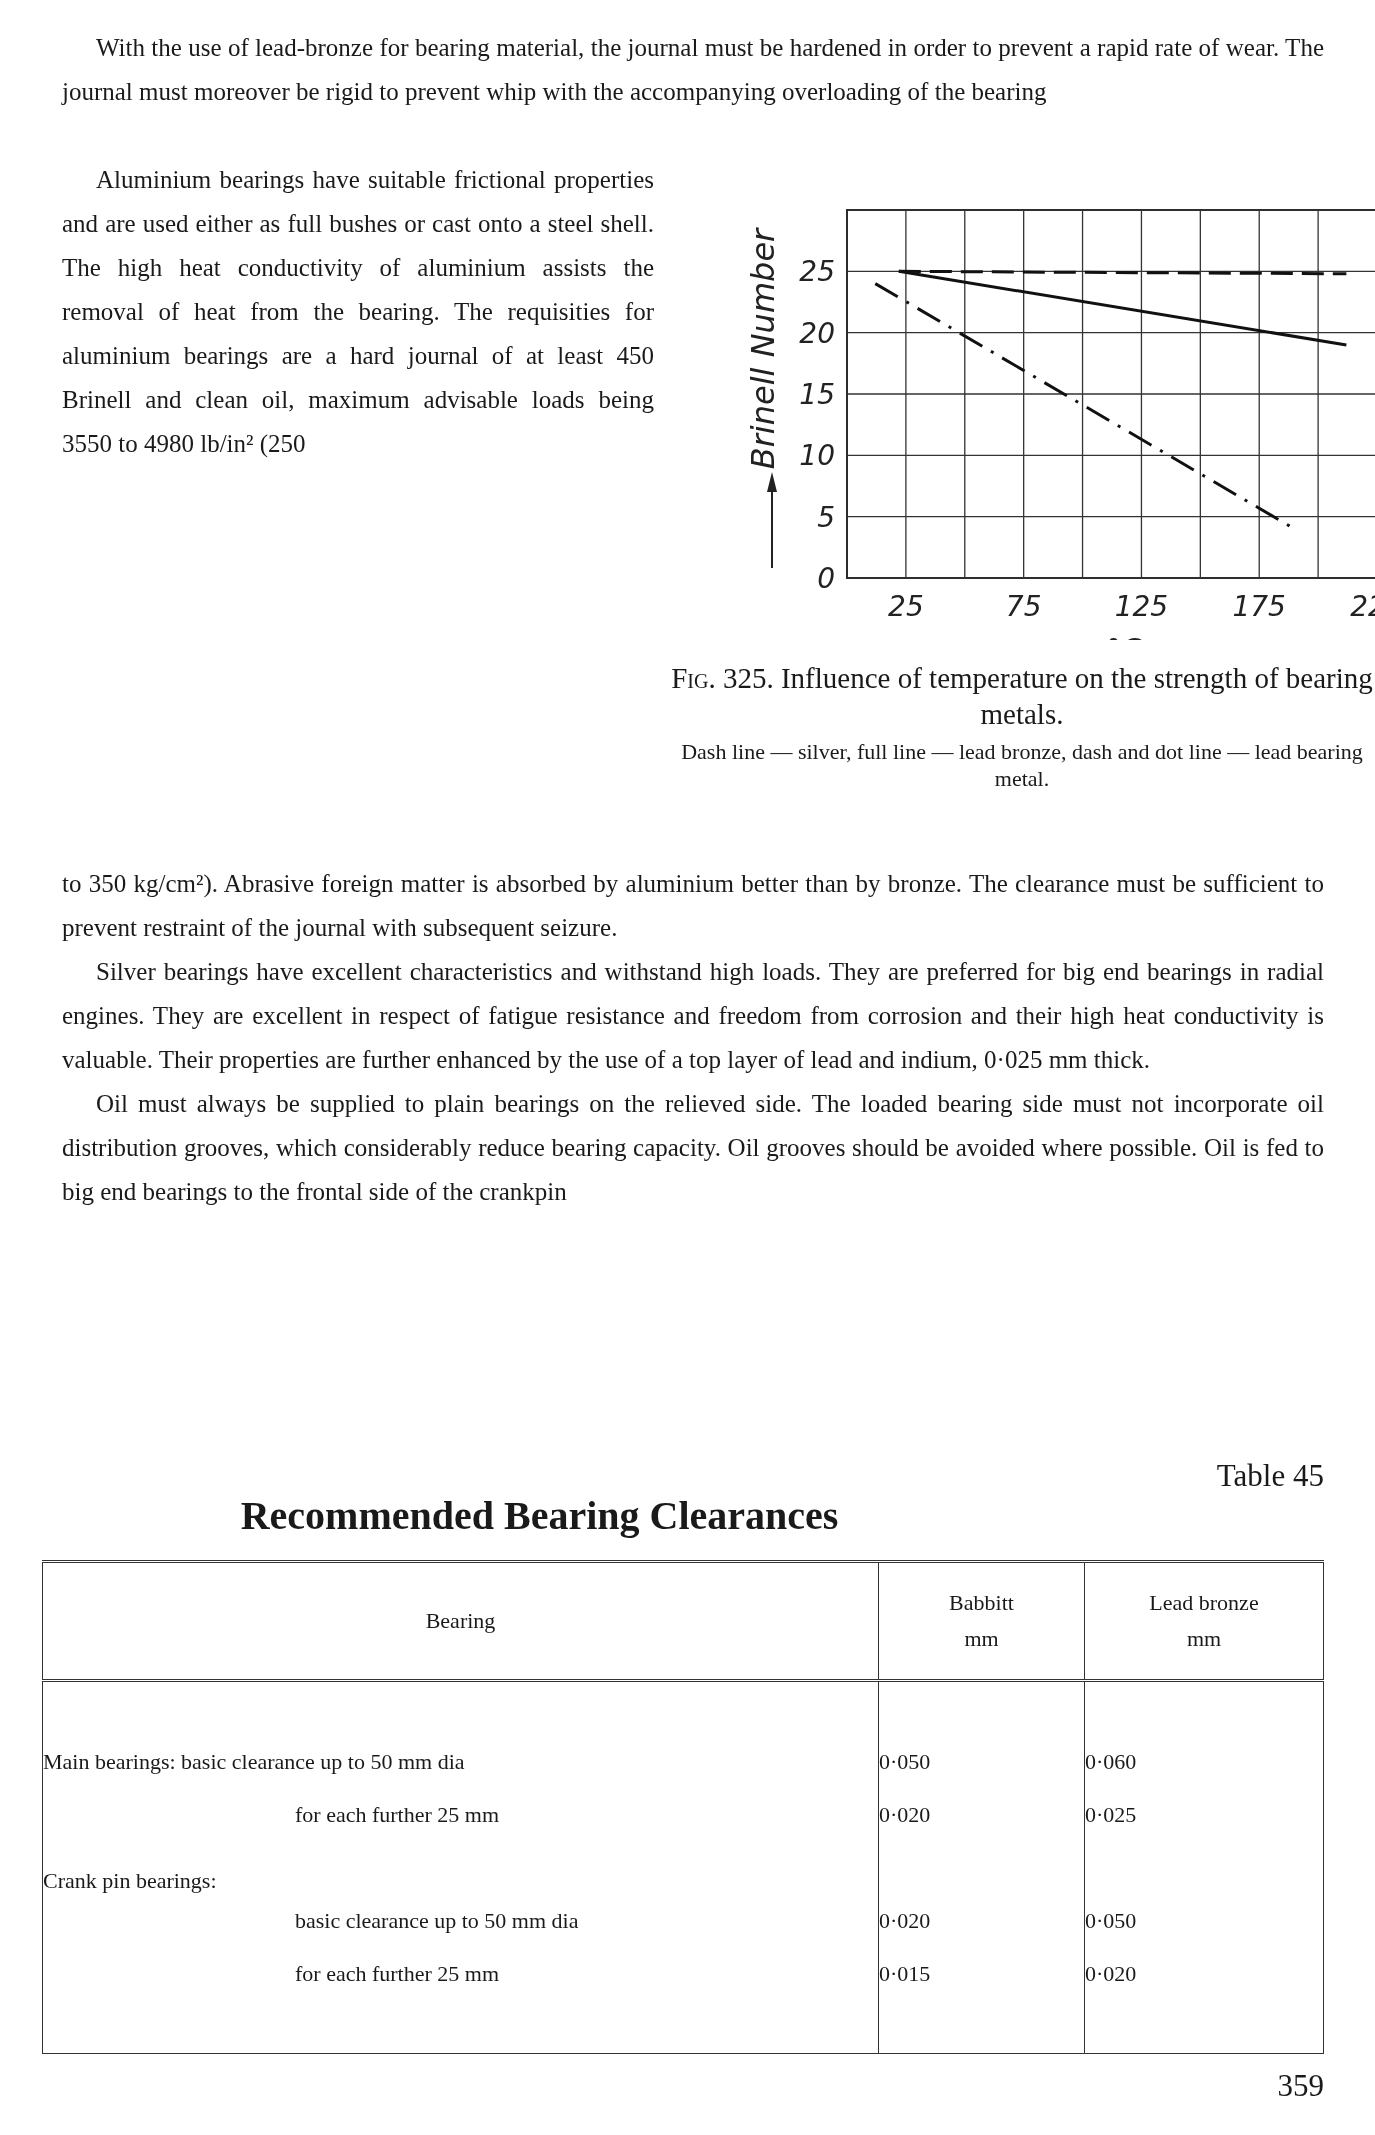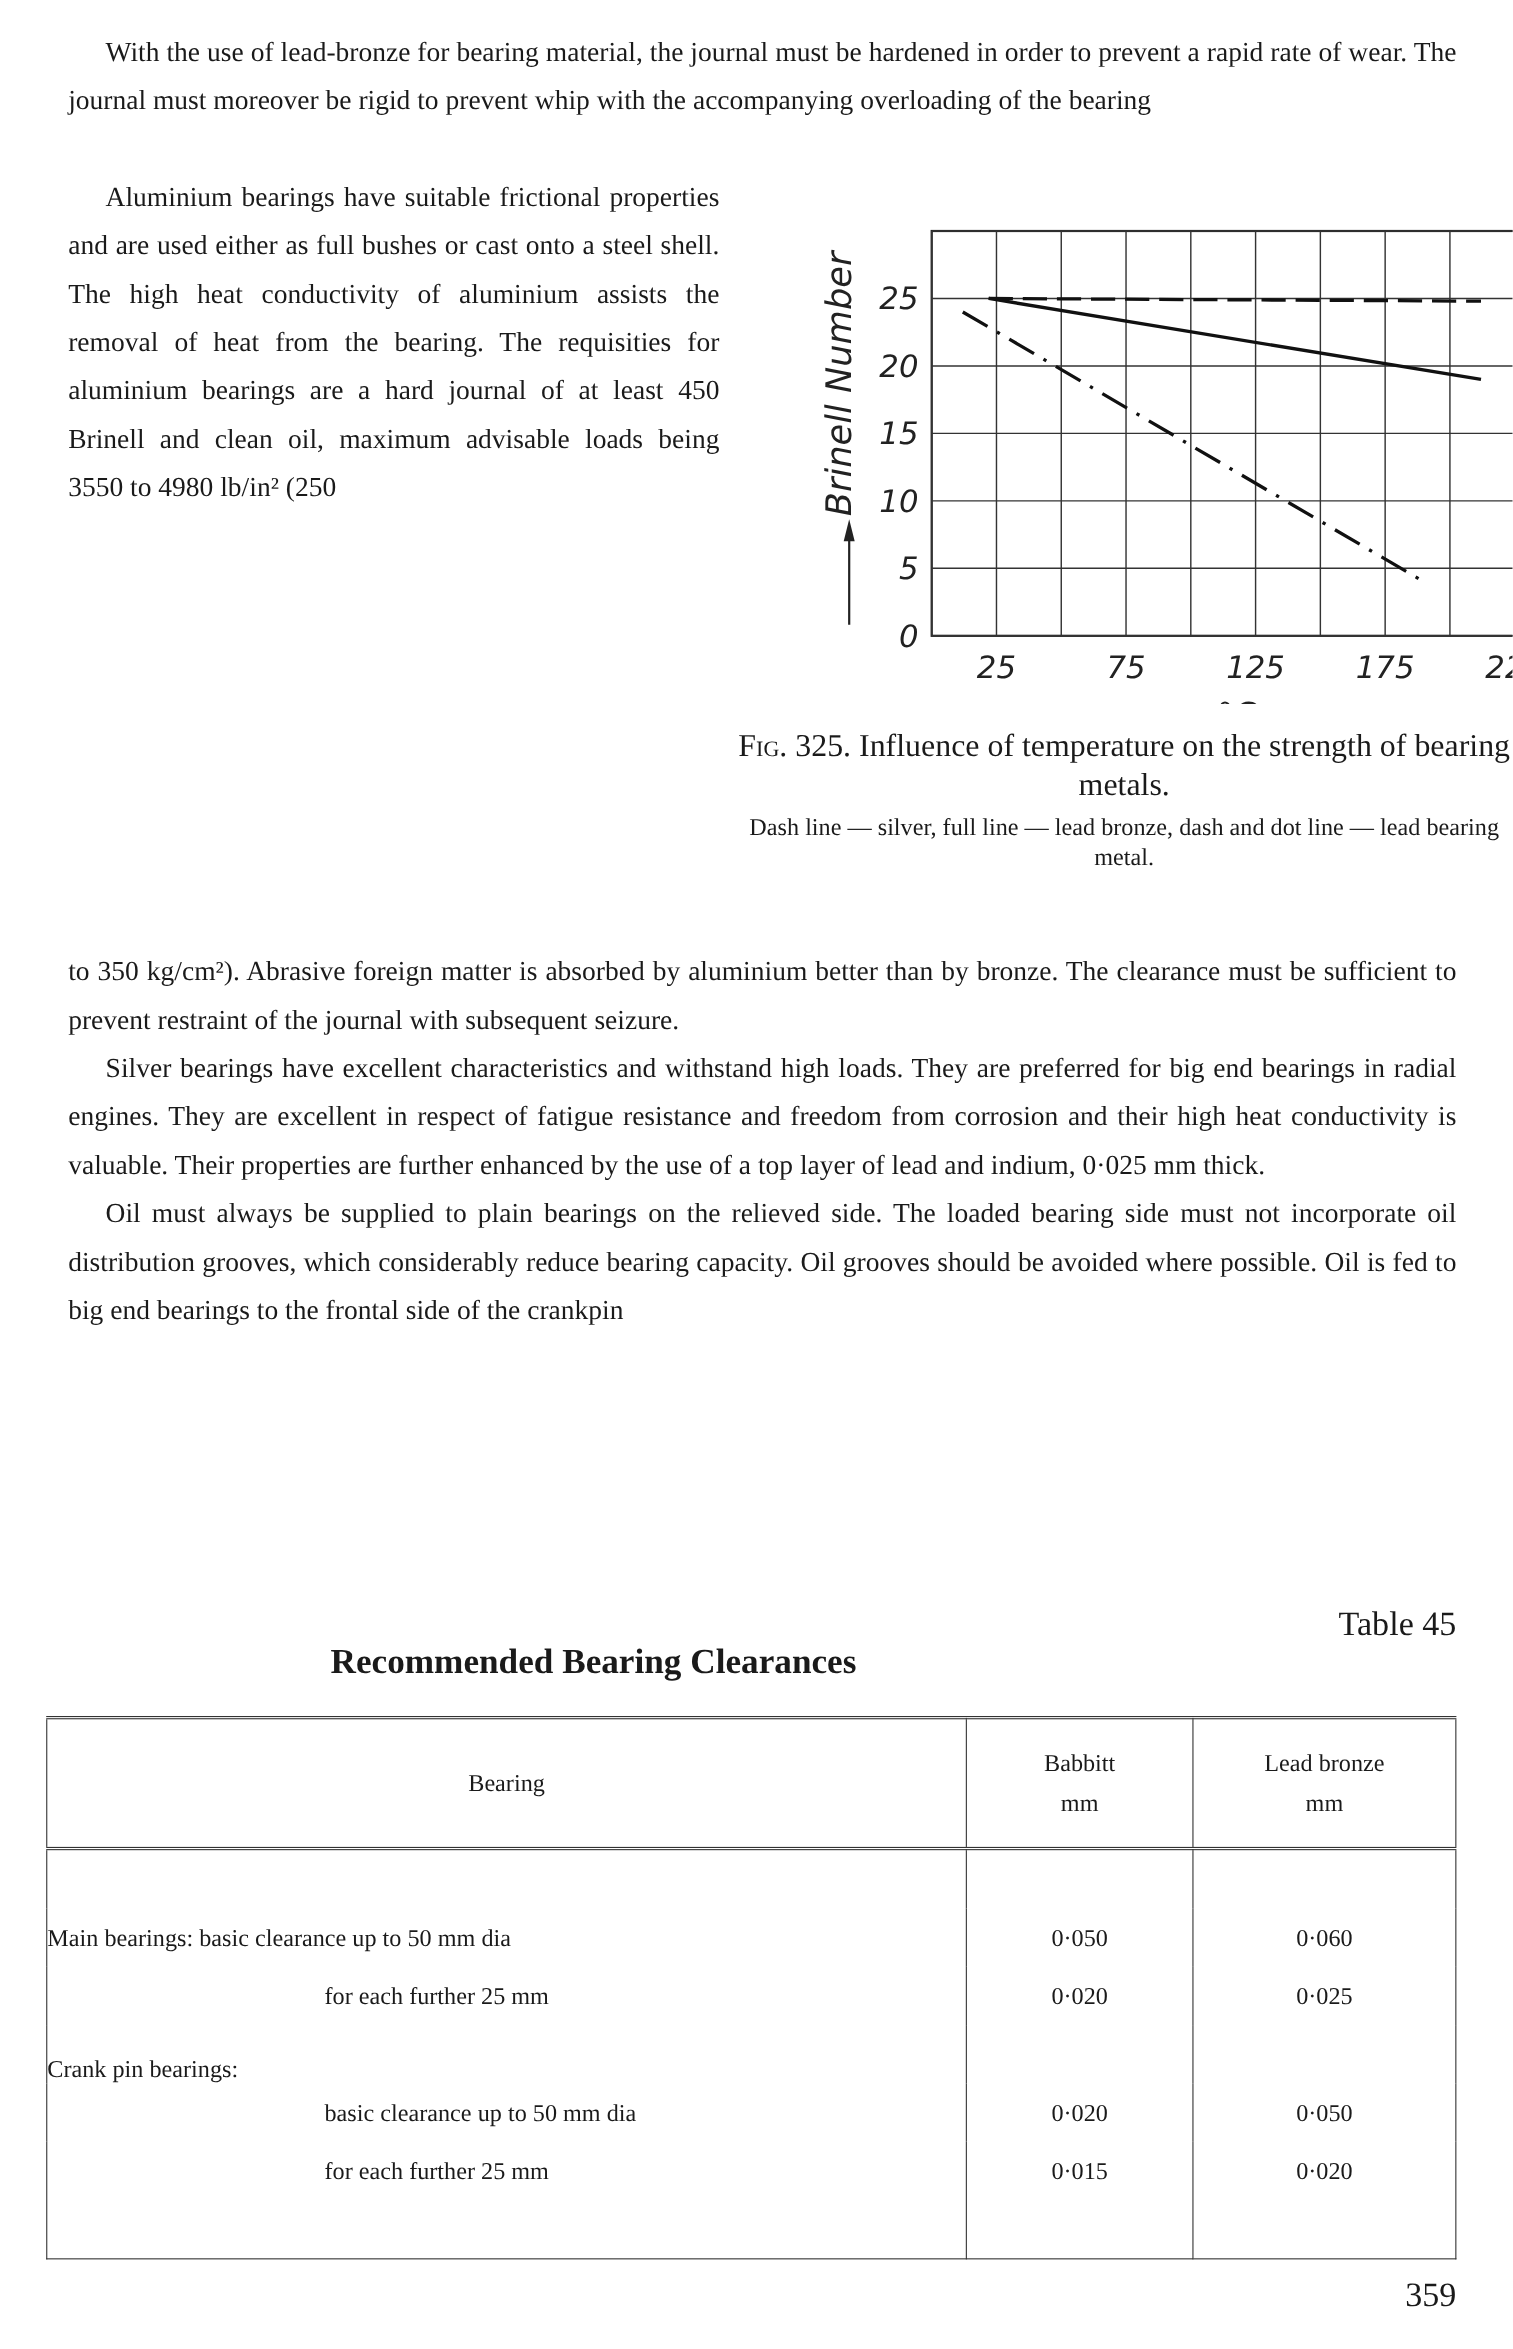--- a/index.html
+++ b/index.html
@@ -12,33 +12,33 @@
   .left-col { position: absolute; top: 158px; left: 0; width: 592px; }
   .full-after { position: absolute; top: 862px; left: 0; width: 1262px; }
   .figure { position: absolute; left: 660px; top: 200px; width: 660px; height: 440px; }
   .figure svg { width: 660px; height: 440px; }
   .caption { position: absolute; left: 600px; top: 660px; width: 720px; text-align: center; }
   .caption .cap-main { font-size: 29px; line-height: 36px; }
   .caption .cap-main .sc { font-variant: small-caps; }
   .caption .cap-legend { font-size: 22px; line-height: 27px; margin-top: 6px; }
   .table-label { position: absolute; top: 1458px; right: 0; font-size: 31px; }
   .table-title { position: absolute; top: 1492px; left: 0; width: 955px; text-align: center;
-                 font-weight: bold; font-size: 32px; }
+                 font-weight: bold; font-size: 40px; }
   table.clear { position: absolute; top: 1560px; left: -20px; width: 1282px;
                 border-collapse: collapse; font-size: 22px; }
   table.clear th, table.clear td { border-left: 1.5px solid #333; border-right: 1.5px solid #333;
                 padding: 0; vertical-align: middle; }
   table.clear thead tr { border-top: 3px double #333; border-bottom: 3px double #333; }
   table.clear th { font-weight: normal; height: 116px; line-height: 36px; text-align: center; }
   table.clear th.col-bearing { width: 835px; }
   table.clear th.col-babbitt { width: 205px; }
   table.clear tbody tr:last-child td { border-bottom: 1.5px solid #333; }
   table.clear td { height: 53px; }
   td.label { padding-left: 26px; }
-  td.num { text-align: center; }
+  td.num { text-align: left; }
   .sub { padding-left: 252px; margin-top: 44px; }
   .page-num { position: absolute; top: 2068px; right: 0; font-size: 31px; }
 </style>
 </head>
 <body>
 
 <div class="page">
 
   <div class="top-text">
     <p class="indent">With the use of lead-bronze for bearing material, the journal must be hardened in order to prevent a rapid rate of wear. The journal must moreover be rigid to prevent whip with the accompanying overloading of the bearing</p>

